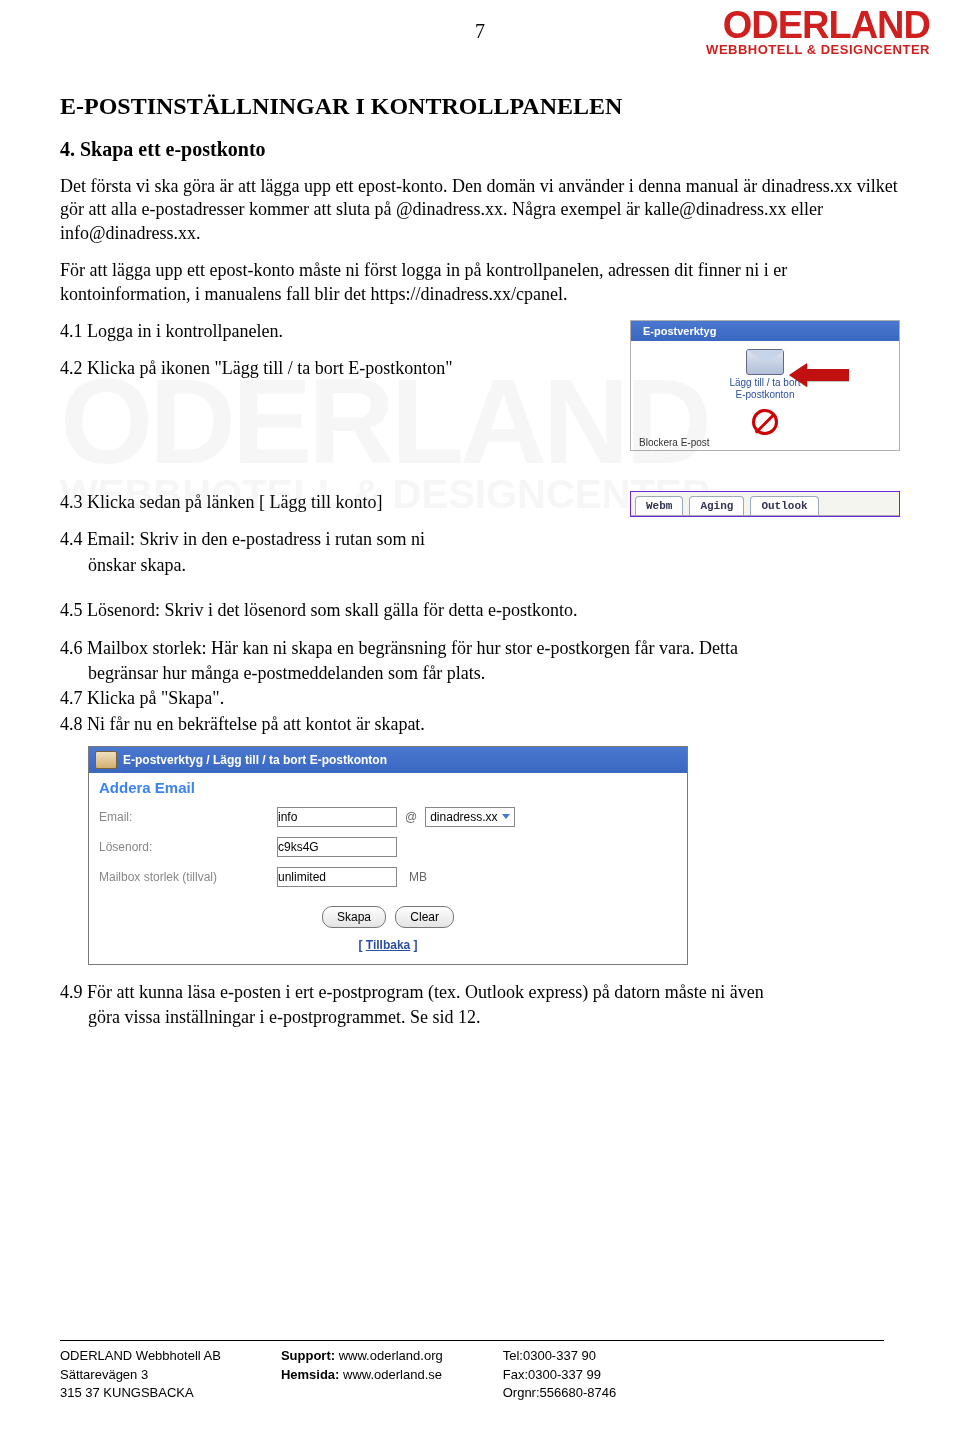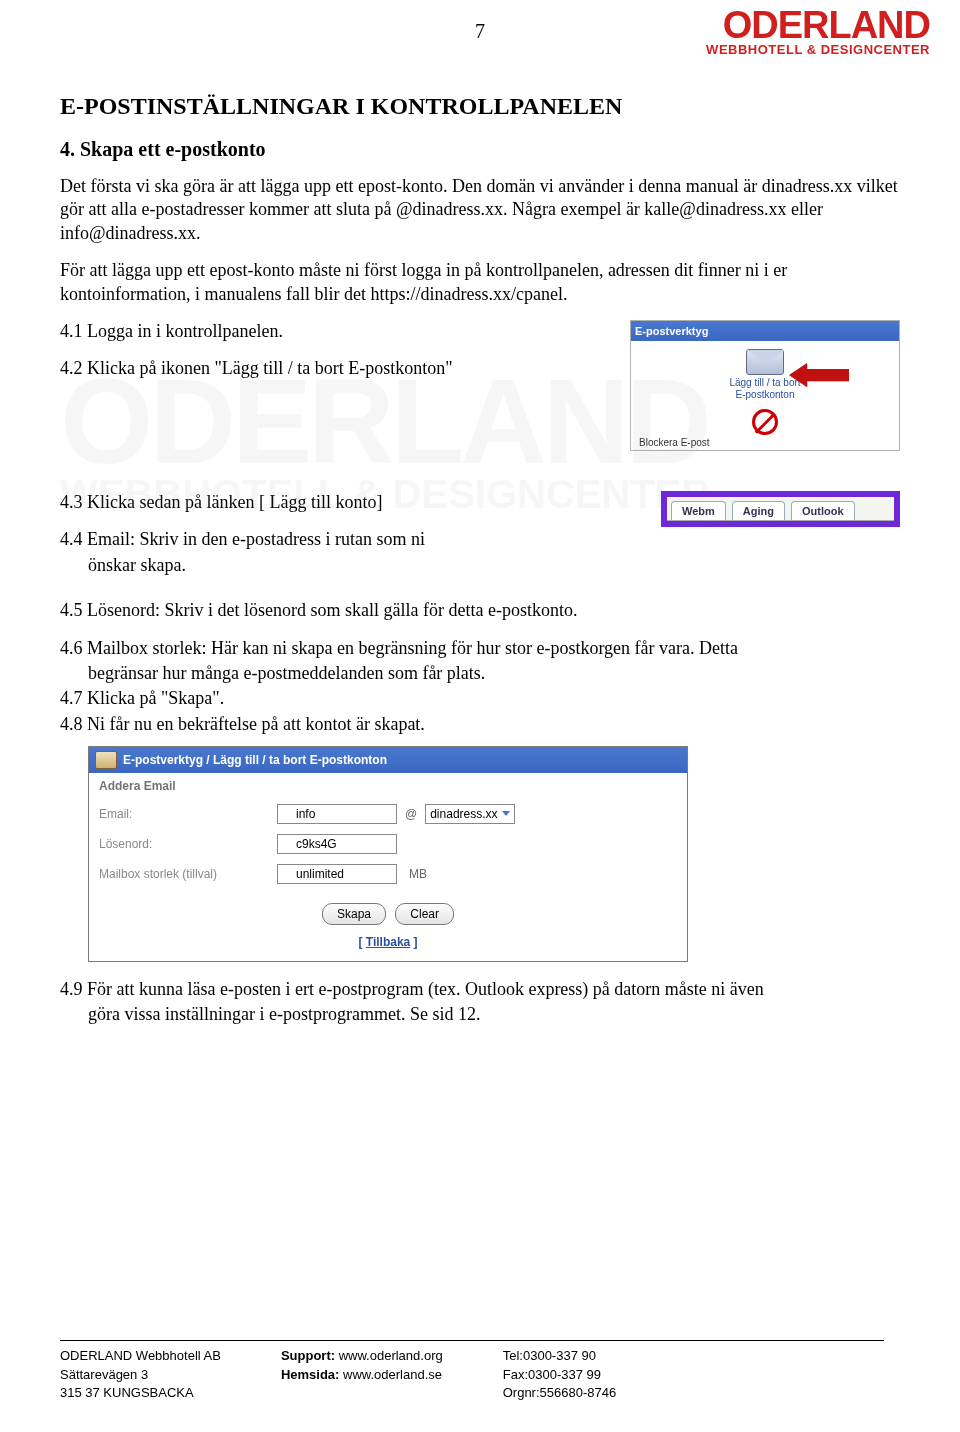--- a/index.html
+++ b/index.html
@@ -95,21 +95,21 @@
   .shot1 {
     width: 270px;
     border: 1px solid #b0b0b0;
     font-family: Verdana, Arial, sans-serif;
     font-size: 11px;
     background: #fff;
   }
   .shot1 .titlebar {
     background: linear-gradient(#4a78d0, #3a68c0);
     color: #fff;
-    padding: 4px 4px;
+    padding: 4px 12px;
     font-weight: bold;
     position: relative;
   }
   .shot1 .arrow {
     position: absolute;
     right: 50px;
     top: 22px;
     width: 60px;
     height: 24px;
   }
@@ -157,23 +157,23 @@
     top: 10px; left: -3px;
     transform: rotate(-45deg);
   }
   .shot1 .cutoff {
     color: #333;
     font-size: 10px;
     padding: 0 0 2px 8px;
   }
   
   .shot2 {
-    width: 239px;
-    border: 6px solid #6d28d9;
-    font-family: Liberation Sans, sans-serif;
+    width: 270px;
+    border: 1px solid #6d28d9;
+    font-family: Liberation Mono, monospace;
     font-size: 11px;
     background: #fff;
   }
   .shot2 .tabs {
     display: flex;
     background: #f5f5f0;
     border-bottom: 1px solid #aaa;
     padding: 4px 4px 0 4px;
     gap: 6px;
   }
@@ -215,39 +215,39 @@
     gap: 6px;
     font-size: 12px;
   }
   .shot3 .titlebar .mini-env {
     width: 22px; height: 18px;
     background: linear-gradient(#f0e0c0, #d0b070);
     border: 1px solid #806030;
     border-radius: 2px;
   }
   .shot3 .subtitle {
-    color: #737373;
+    color: #3b82f6;
     font-weight: bold;
     padding: 6px 10px;
-    font-size: 12px;
+    font-size: 15px;
   }
   .shot3 .frow {
     display: flex;
     align-items: center;
     padding: 5px 10px;
     gap: 8px;
   }
   .shot3 .flabel {
     width: 170px;
     color: #888;
     font-size: 12px;
   }
   .shot3 .ftext {
     border: 1px solid #888;
-    padding: 2px 18px;
+    padding: 2px 0;
     font-family: Arial, sans-serif;
     font-size: 12px;
     background: #fff;
     width: 120px;
   }
   .shot3 .fselect {
     border: 1px solid #888;
     padding: 2px 16px 2px 4px;
     font-family: Arial, sans-serif;
     font-size: 12px;

